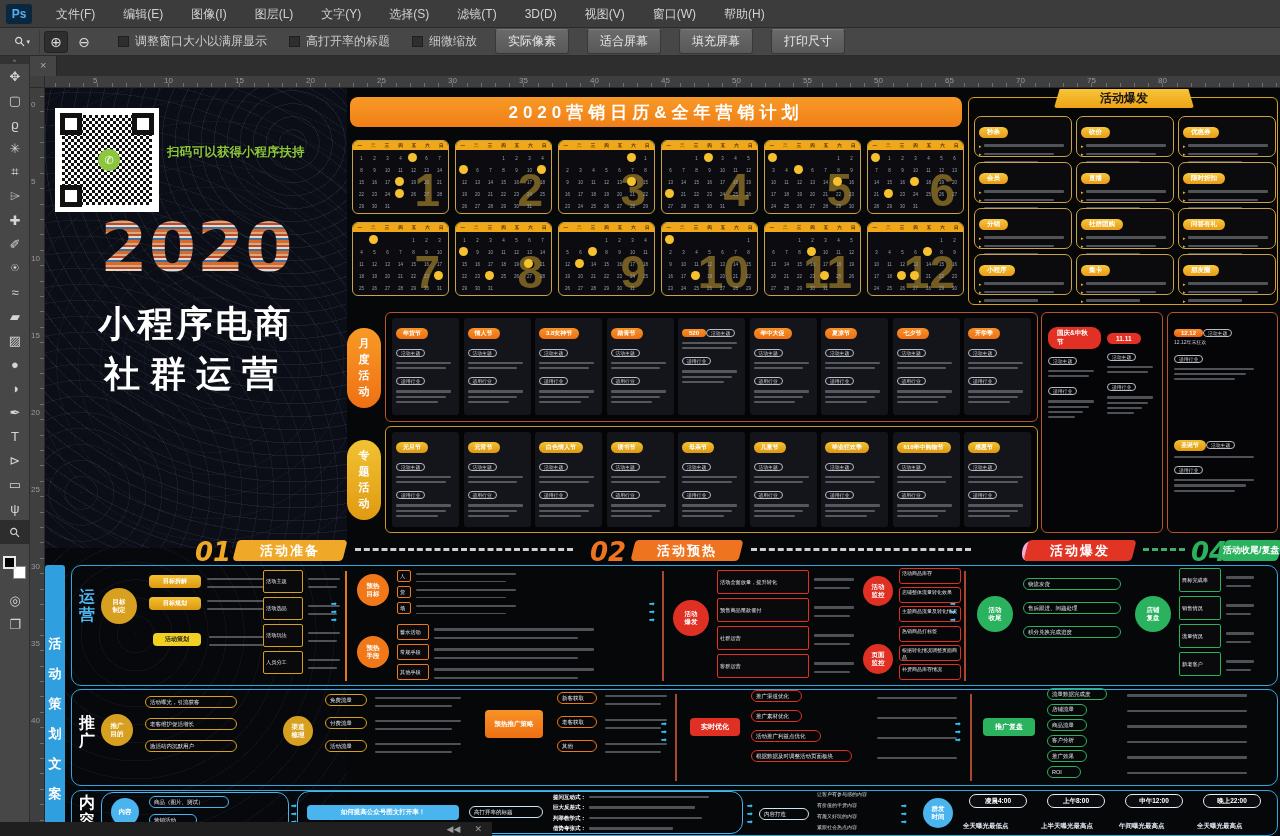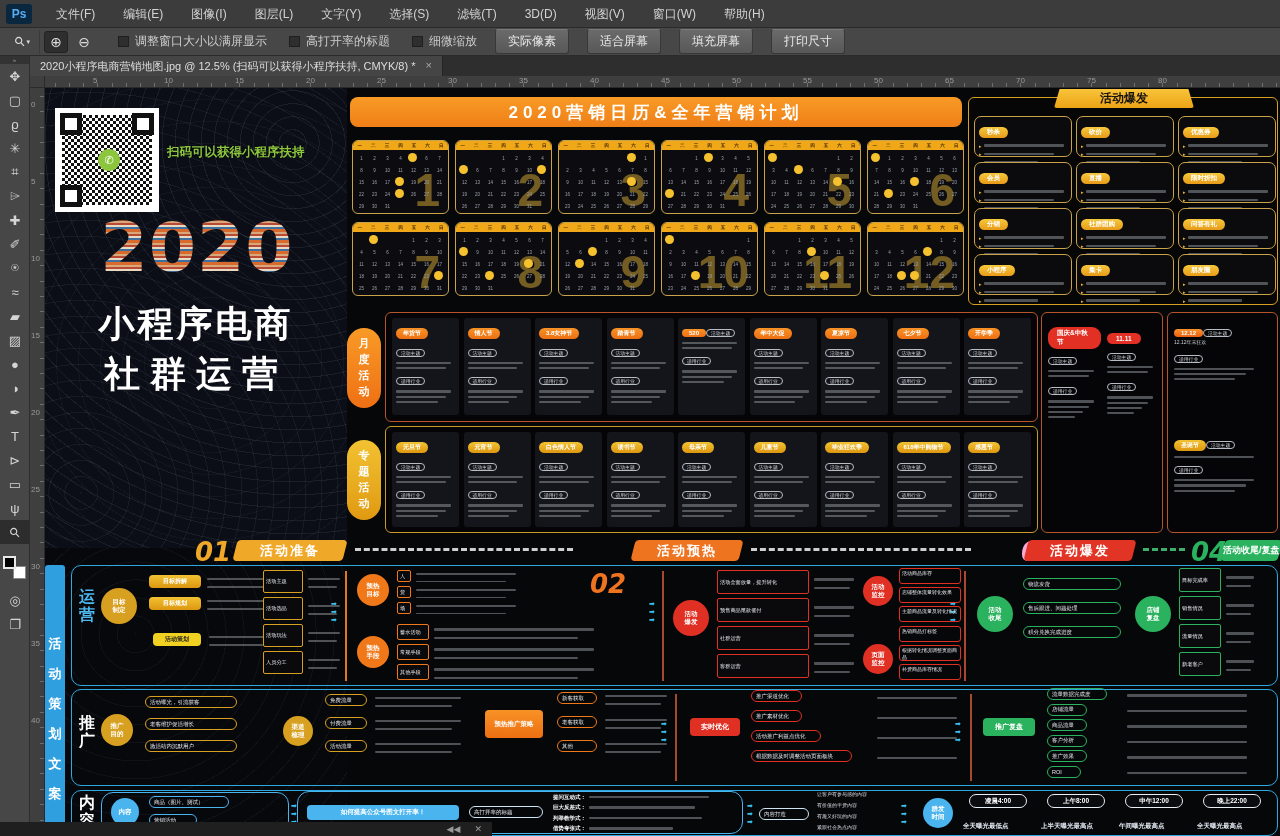--- a/index.html
+++ b/index.html
@@ -161,21 +161,20 @@
       <div>细微缩放</div>
     </div>
     <div class="ps-btn">实际像素</div>
     <div class="ps-btn">适合屏幕</div>
     <div class="ps-btn">填充屏幕</div>
     <div class="ps-btn">打印尺寸</div>
   </div>
 
 <div id="tabbar">
   <div id="doctab">
-    <span>2020小程序电商营销地图.jpg @ 12.5% (扫码可以获得小程序扶持, CMYK/8) *</span>
     <span class="close">×</span>
   </div>
 </div>
 
 <div id="toolbar">
     <div class="thead">»</div>
     <div class="tool">
       <div>✥</div>
     </div>
     <div class="tool">
@@ -1070,21 +1069,21 @@
       <div style="position: absolute; left: 65px; top: 14px; width: 53px; height: 200px;"><div class="redpill">11.11</div><div class="tagp">活动主题</div><div class="sk" style="width: 46px; margin-top: 3px;"></div><div class="sk" style="width: 41.4px; margin-top: 3px;"></div><div class="tagp" style="margin-top: 10px;">适用行业</div><div class="sk" style="width: 46px; margin-top: 3px;"></div><div class="sk" style="width: 41.4px; margin-top: 3px;"></div><div class="sk" style="width: 34.96px; margin-top: 3px;"></div><div class="sk" style="width: 26.68px; margin-top: 3px;"></div></div>
     </div>
     <div class="band-box" style="position: absolute; left: 1122px; top: 224px; width: 111px; height: 221px; border: 1.5px solid rgb(184, 84, 44);">
       <div style="position: absolute; left: 6px; top: 8px; width: 99px; height: 104px;"><div class="act-pill" style="background: linear-gradient(rgb(248, 146, 42), rgb(238, 95, 18));">12.12</div><div class="tagp">活动主题</div><div class="smalltxt">12.12年末狂欢</div><div class="tagp">适用行业</div><div class="sk" style="width: 80px; margin-top: 3px;"></div><div class="sk" style="width: 72px; margin-top: 3px;"></div><div class="sk" style="width: 60.8px; margin-top: 3px;"></div></div>
       <div style="position: absolute; left: 6px; top: 120px; width: 99px; height: 104px;"><div class="act-pill" style="background: linear-gradient(rgb(242, 194, 50), rgb(221, 151, 16));">圣诞节</div><div class="tagp">活动主题</div><div class="sk" style="width: 80px; margin-top: 3px;"></div><div class="tagp">适用行业</div><div class="sk" style="width: 80px; margin-top: 3px;"></div><div class="sk" style="width: 72px; margin-top: 3px;"></div><div class="sk" style="width: 60.8px; margin-top: 3px;"></div></div>
     </div>
     <div class="ph-num" style="position: absolute; left: 150px; top: 449px; color: rgb(240, 168, 41);">01</div>
     <div class="ph-banner" style="position: absolute; left: 190px; top: 452px; width: 110px; height: 21px; background: rgb(240, 168, 41);">
       <span>活动准备</span>
     </div>
-    <div class="ph-num" style="position: absolute; left: 545px; top: 449px; color: rgb(238, 116, 32); margin-top: 32px;">02</div>
+    <div class="ph-num" style="position: absolute; left: 545px; top: 449px; color: rgb(238, 116, 32);">02</div>
     <div class="ph-banner" style="position: absolute; left: 588px; top: 452px; width: 108px; height: 21px; background: rgb(238, 116, 32);">
       <span>活动预热</span>
     </div>
     <div class="ph-num" style="position: absolute; left: 976px; top: 449px; color: #f9a8d4;">03</div>
     <div class="ph-banner" style="position: absolute; left: 981px; top: 452px; width: 108px; height: 21px; background: rgb(226, 52, 36);">
       <span>活动爆发</span>
     </div>
     <div class="ph-num" style="position: absolute; left: 1146px; top: 449px; color: rgb(43, 178, 94);">04</div>
     <div class="ph-banner" style="position: absolute; left: 1178px; top: 452px; width: 57px; height: 21px; background: rgb(43, 178, 94);">
       <span style="font-size: 9px; letter-spacing: 0px;">活动收尾/复盘</span>

